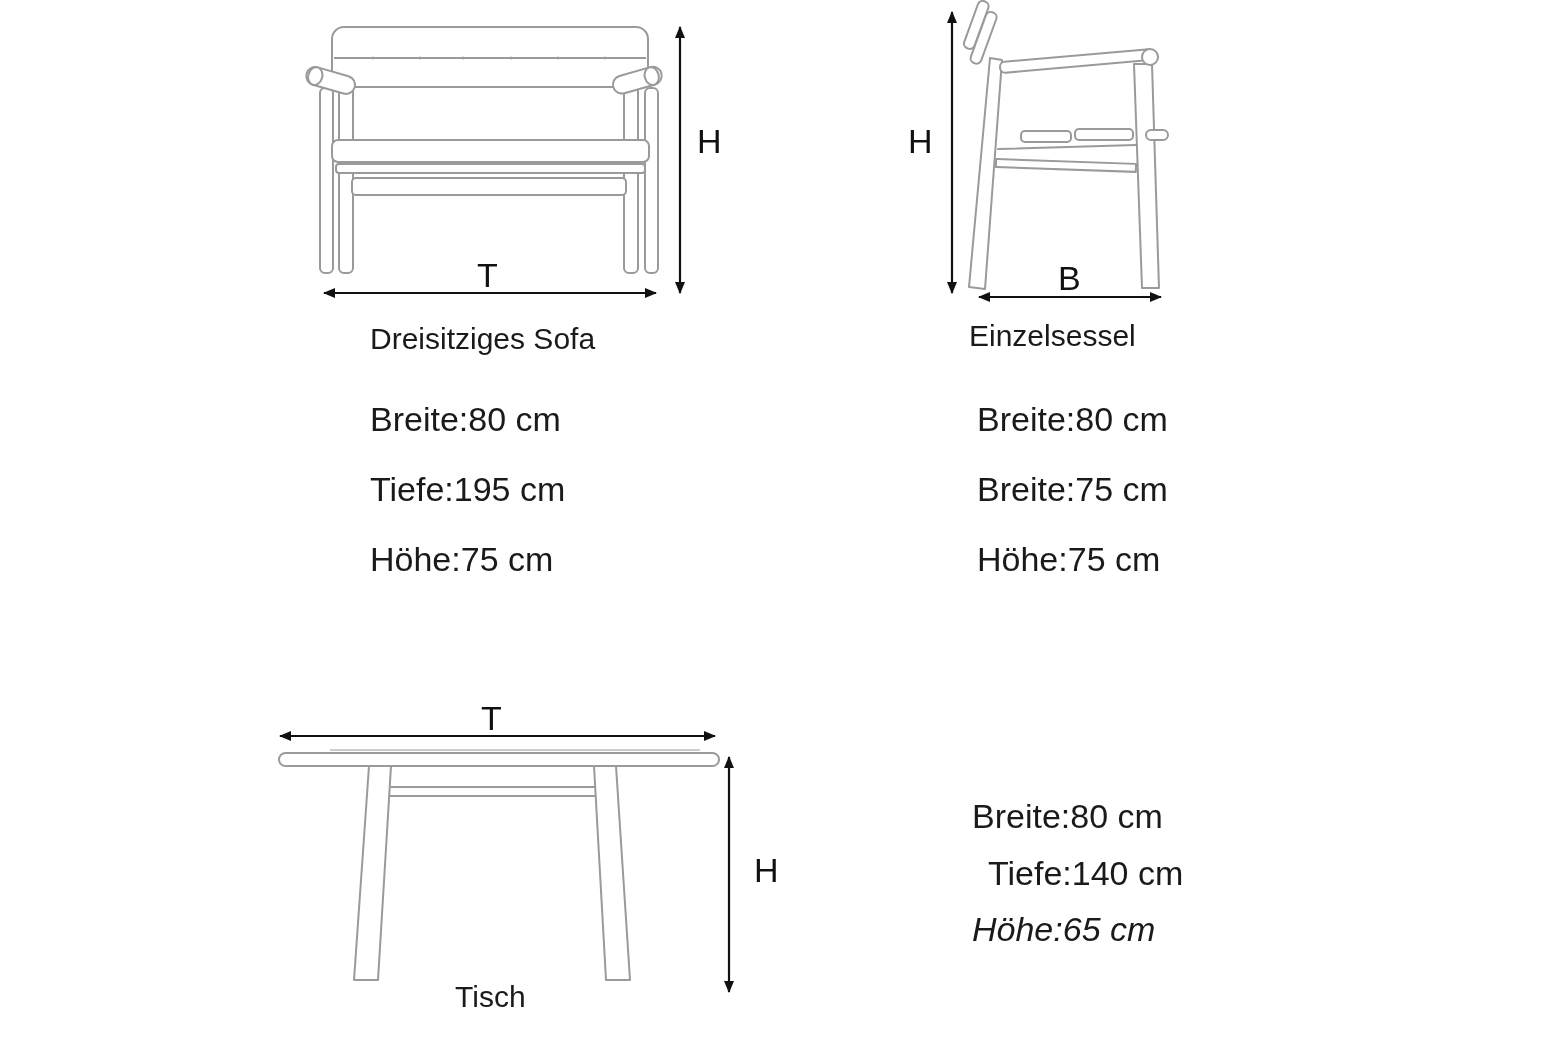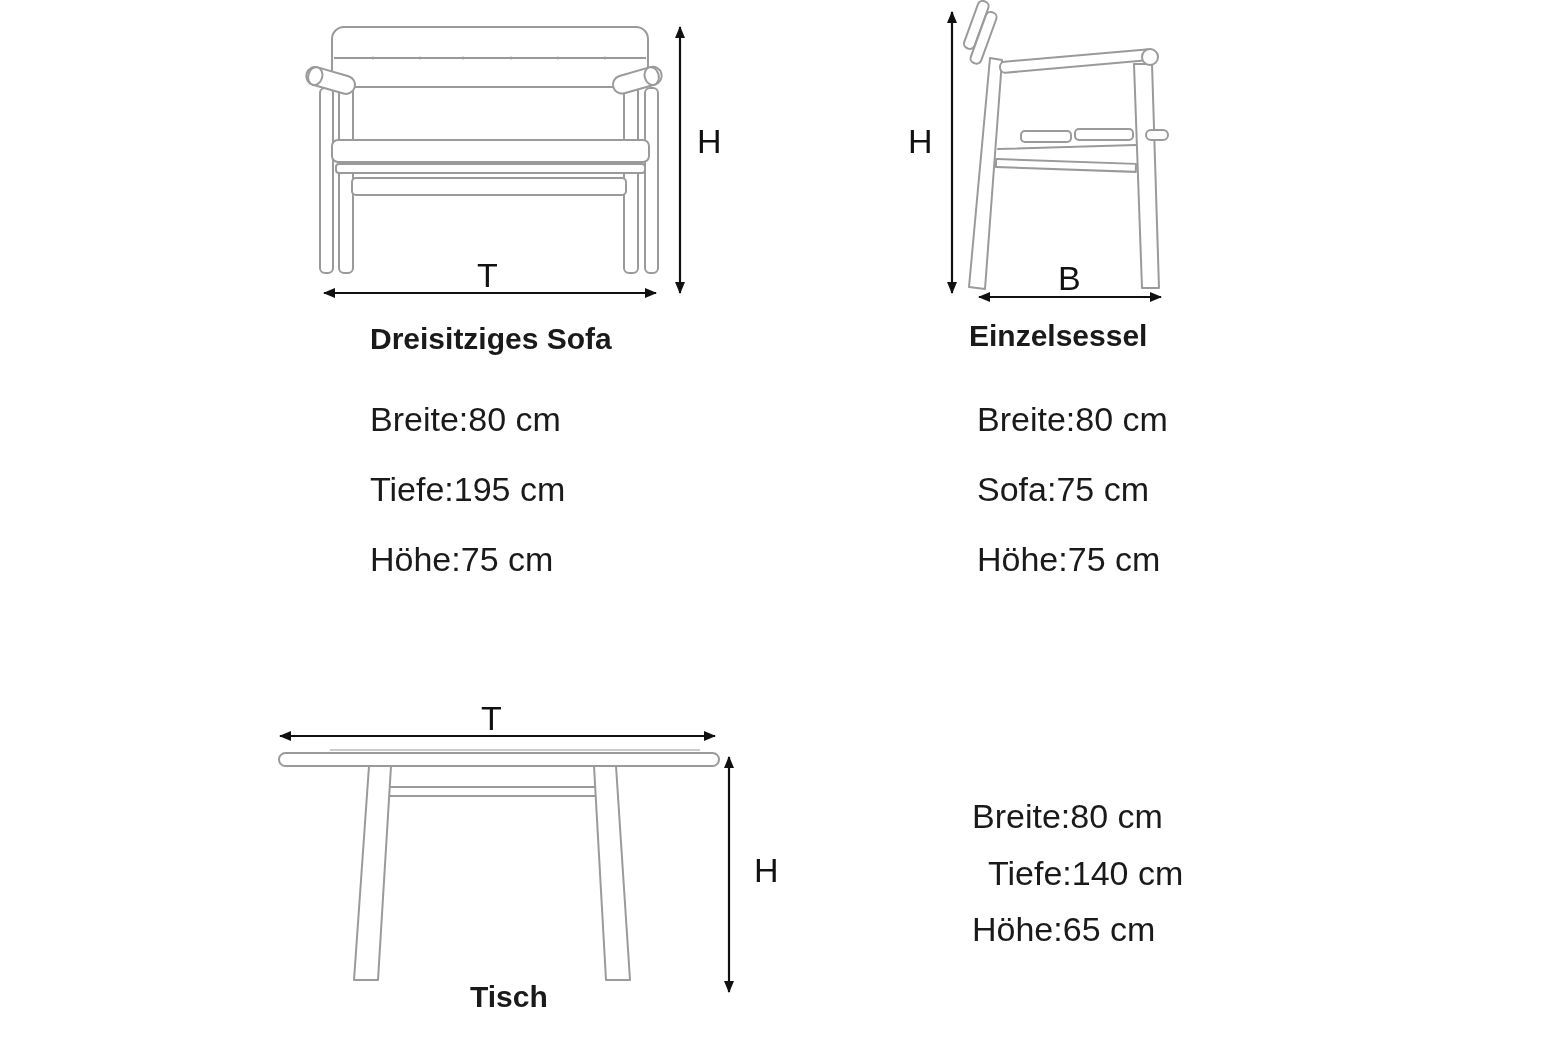--- a/index.html
+++ b/index.html
@@ -11,21 +11,21 @@
     font-family:"Liberation Sans", sans-serif;
   }
   #drawing{position:absolute;left:0;top:0;}
   .lbl{
     position:absolute;
     white-space:nowrap;
     color:#1a1a1a;
     line-height:1;
     font-family:"Liberation Sans", sans-serif;
   }
-  .title{font-size:30px;font-weight:700;}
+  .title{font-size:30px;font-weight:400;}
   .spec{font-size:34px;font-weight:400;}
   .dim{font-size:34px;font-weight:400;color:#111;}
 </style>
 </head>
 <body>
 
 <div id="stage">
 
   <svg id="drawing" width="1560" height="1040" viewBox="0 0 1560 1040">
     <defs>
@@ -126,23 +126,23 @@
   <span class="lbl dim" style="left:697px;top:124px;">H</span>
   <span class="lbl title" style="left:370px;top:324px;">Dreisitziges Sofa</span>
   <span class="lbl spec" style="left:370px;top:402px;">Breite:80 cm</span>
   <span class="lbl spec" style="left:370px;top:472px;">Tiefe:195 cm</span>
   <span class="lbl spec" style="left:370px;top:542px;">Höhe:75 cm</span>
 
   <span class="lbl dim" style="left:908px;top:124px;">H</span>
   <span class="lbl dim" style="left:1058px;top:261px;">B</span>
   <span class="lbl title" style="left:969px;top:321px;text-align:right;">Einzelsessel</span>
   <span class="lbl spec" style="left:977px;top:402px;">Breite:80 cm</span>
-  <span class="lbl spec" style="left:977px;top:472px;">Sofa:75 cm</span>
+  <span class="lbl spec" style="left:977px;top:472px;">Breite:75 cm</span>
   <span class="lbl spec" style="left:977px;top:542px;">Höhe:75 cm</span>
 
   <span class="lbl dim" style="left:481px;top:701px;">T</span>
   <span class="lbl dim" style="left:754px;top:853px;">H</span>
-  <span class="lbl title" style="left:470px;top:982px;">Tisch</span>
+  <span class="lbl title" style="left:455px;top:982px;">Tisch</span>
   <span class="lbl spec" style="left:972px;top:799px;">Breite:80 cm</span>
   <span class="lbl spec" style="left:972px;top:856px;margin-left:16px;">Tiefe:140 cm</span>
-  <span class="lbl spec" style="left:972px;top:912px;">Höhe:65 cm</span>
+  <span class="lbl spec" style="left:972px;top:912px;font-style:italic;">Höhe:65 cm</span>
 
 </div>
 
 </body></html>

